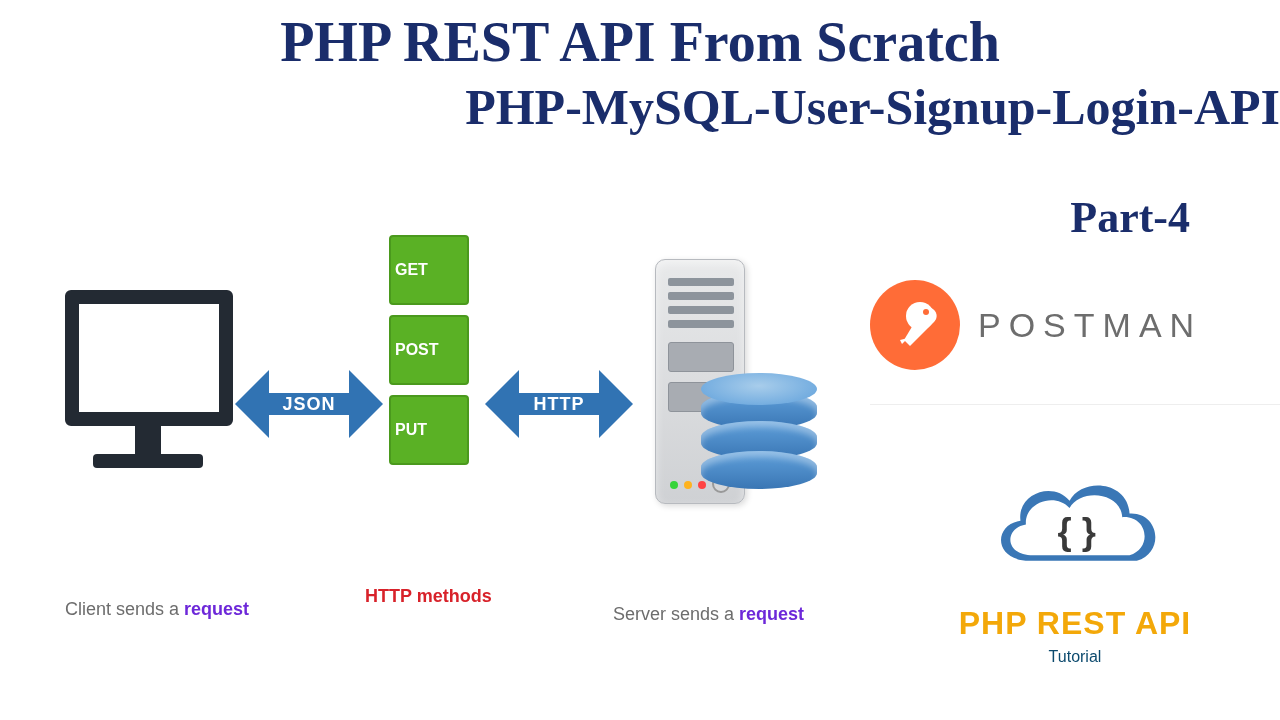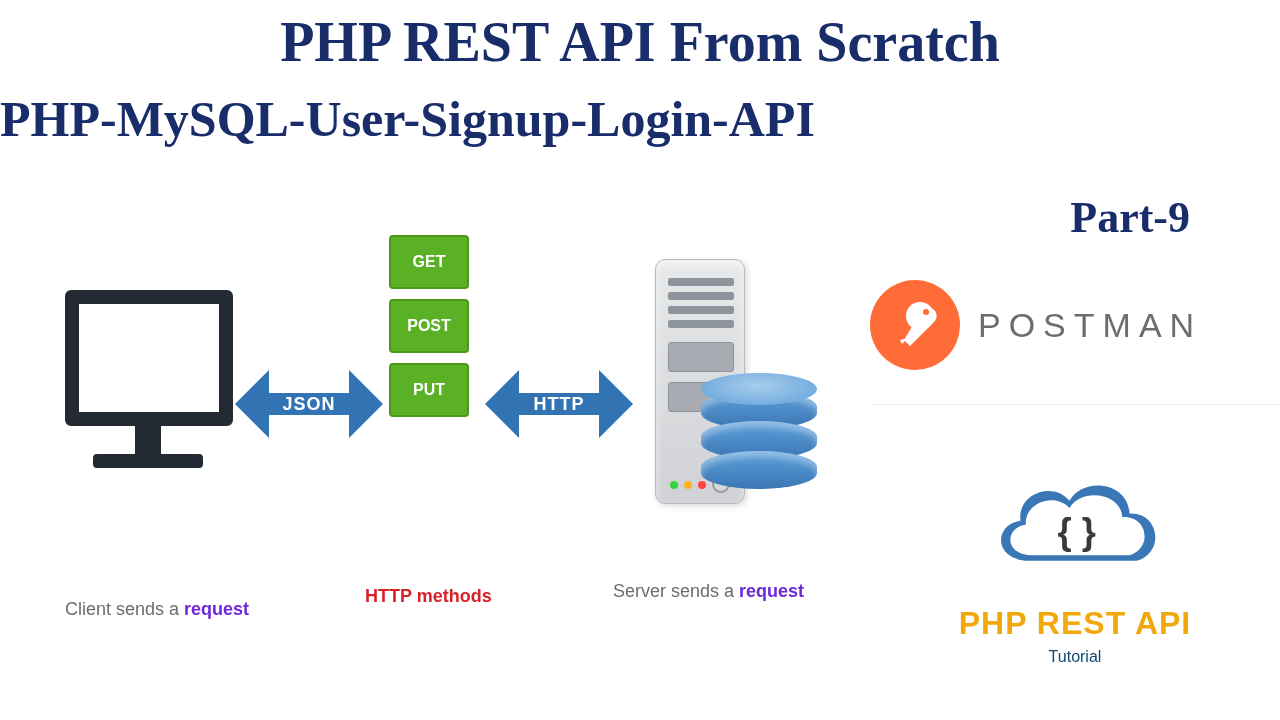--- a/index.html
+++ b/index.html
@@ -16,24 +16,24 @@
     top: 10px;
     left: 0;
     width: 100%;
     text-align: center;
     font-size: 56px;
     font-weight: bold;
     color: #1a2d6b;
   }
   .title-sub {
     position: absolute;
-    top: 90px;
+    top: 78px;
     left: 0;
     width: 100%;
-    text-align: left;
+    text-align: right;
     font-size: 50px;
     font-weight: bold;
     color: #1a2d6b;
   }
   .title-part {
     position: absolute;
     top: 192px;
     right: 90px;
     font-size: 44px;
     font-weight: bold;
@@ -111,22 +111,21 @@
     gap: 10px;
   }
   .method-box {
     background: #5ab125;
     border: 2px solid #4a991d;
     border-radius: 4px;
     color: #fff;
     font-family: Arial, sans-serif;
     font-weight: bold;
     font-size: 16px;
-    text-align: center;
-    padding: 16px 4px;
+    padding: 24px 4px;
   }
   
   .server {
     position: absolute;
     left: 590px; top: -6px;
   }
   .server-body {
     width: 90px; height: 245px;
     background: linear-gradient(180deg,#e8e9ea,#cfd1d4);
     border: 1px solid #b7babf;
@@ -185,21 +184,21 @@
   
   .cap {
     position: absolute;
     font-family: Arial, sans-serif;
     font-size: 18px;
     color: #6d6d6d;
   }
   .cap strong { color: #6d28d9; font-weight: bold; }
   .cap-client { left: 0px; top: 334px; }
   .cap-http { left: 300px; top: 321px; color: #d8222a; font-weight: bold; }
-  .cap-server { left: 548px; top: 316px; }
+  .cap-server { left: 548px; top: 339px; }
   
   .postman {
     position: absolute;
     top: 280px; left: 870px;
     display: flex; align-items: center; gap: 18px; justify-content: space-between;
   }
   .postman-circle {
     width: 90px; height: 90px; border-radius: 50%;
     background: #ff6c37;
     position: relative;
@@ -238,21 +237,21 @@
   .rest-sub {
     font-family: Arial, sans-serif;
     font-size: 16px; color: #0c4a6e;
   }
 </style>
 </head>
 <body>
 
 <div class="title-main">PHP REST API From Scratch</div>
 <div class="title-sub">PHP-MySQL-User-Signup-Login-API</div>
-<div class="title-part">Part-9</div>
+<div class="title-part">Part-4</div>
 
 <div class="diagram">
 
   <div class="monitor">
     <div class="monitor-screen"></div>
     <div class="monitor-neck"></div>
     <div class="monitor-base"></div>
   </div>
 
   <div class="arrow arrow1">

